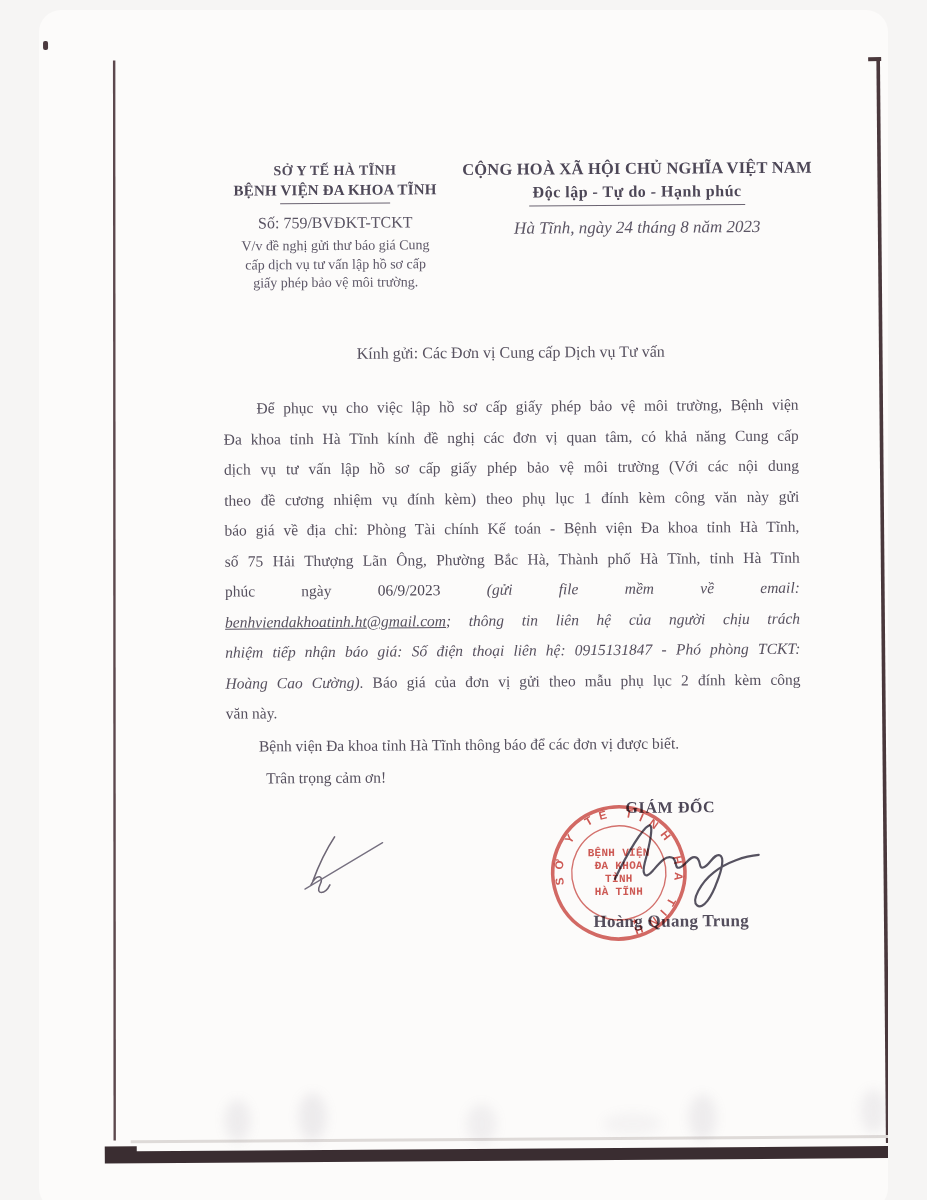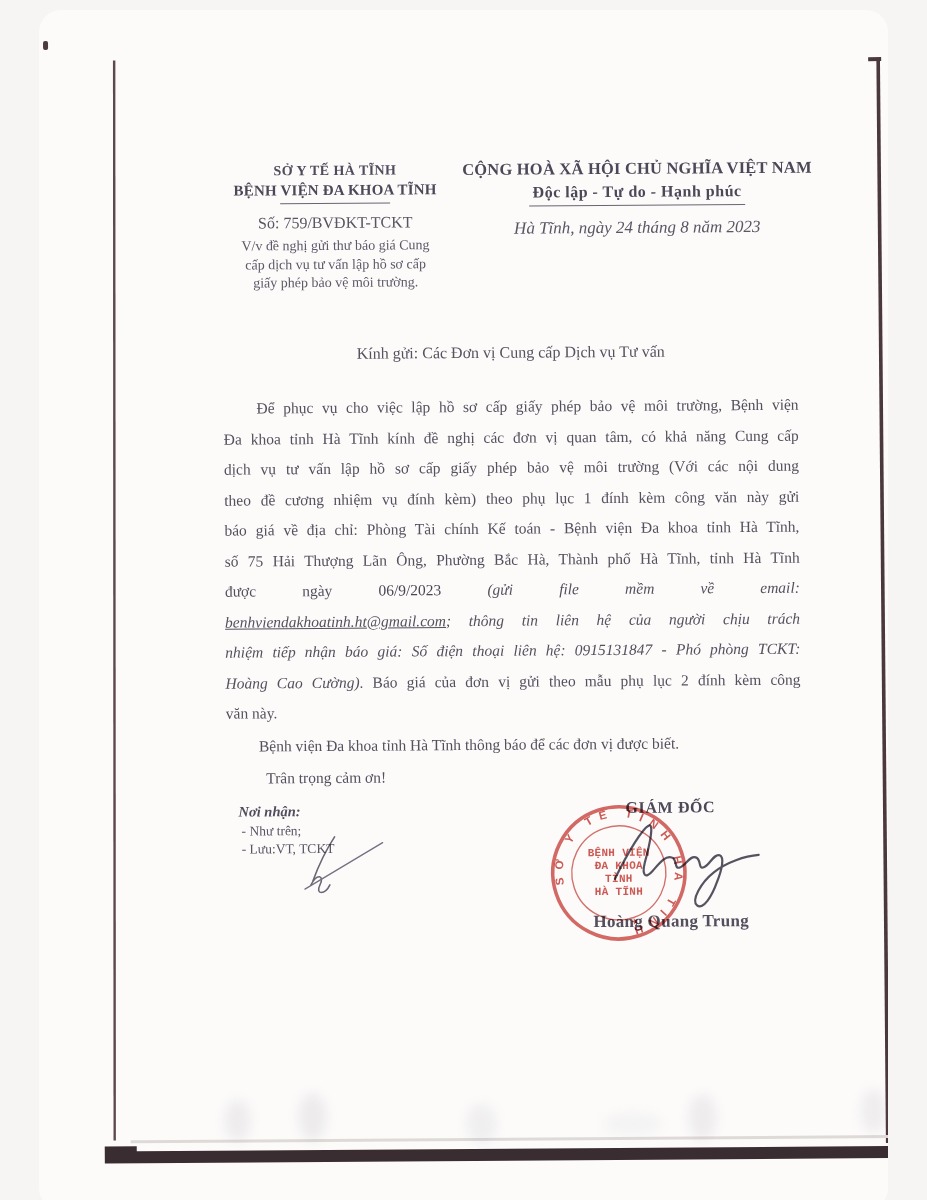--- a/index.html
+++ b/index.html
@@ -92,37 +92,32 @@
     <div class="salutation">Kính gửi: Các Đơn vị Cung cấp Dịch vụ Tư vấn</div>
 
     <div class="bodyblock">
       <div class="jline ind">Để phục vụ cho việc lập hồ sơ cấp giấy phép bảo vệ môi trường, Bệnh viện</div>
       <div class="jline">Đa khoa tỉnh Hà Tĩnh kính đề nghị các đơn vị quan tâm, có khả năng Cung cấp</div>
       <div class="jline">dịch vụ tư vấn lập hồ sơ cấp giấy phép bảo vệ môi trường (Với các nội dung</div>
       <div class="jline">theo đề cương nhiệm vụ đính kèm) theo phụ lục 1 đính kèm công văn này gửi</div>
       <div class="jline">báo giá về địa chỉ: Phòng Tài chính Kế toán - Bệnh viện Đa khoa tỉnh Hà Tĩnh,</div>
       <div class="jline">số 75 Hải Thượng Lãn Ông, Phường Bắc Hà, Thành phố Hà Tĩnh, tỉnh Hà Tĩnh</div>
       <div class="jline">
-        <span>được ngày</span>
+        <span>phúc ngày</span>
         <span class="b">06/9/2023</span>
         <span class="i">(gửi file mềm về email:</span>
       </div>
       <div class="jline"><span class="i u">benhviendakhoatinh.ht@gmail.com</span><span class="i">; thông tin liên hệ của người chịu trách</span></div>
       <div class="jline i">nhiệm tiếp nhận báo giá: Số điện thoại liên hệ: 0915131847 - Phó phòng TCKT:</div>
       <div class="jline"><span class="i">Hoàng Cao Cường)</span><span>. Báo giá của đơn vị gửi theo mẫu phụ lục 2 đính kèm công</span></div>
       <div class="lline">văn này.</div>
       <div class="lline ind gap1">Bệnh viện Đa khoa tỉnh Hà Tĩnh thông báo để các đơn vị được biết.</div>
       <div class="lline gap1" style="padding-left:40px;">Trân trọng cảm ơn!</div>
     </div>
 
-    <div class="recipients">
-      <div class="t">Nơi nhận:</div>
-      <div class="it">- Như trên;</div>
-      <div class="it">- Lưu:VT, TCKT</div>
-    </div>
 
     <svg class="sig-small" viewBox="0 0 90 72">
       <path d="M14,58 C20,42 28,26 36,14 M12,62 C18,50 26,52 21,62 C16,72 26,72 31,62" fill="none" stroke="#6d6675" stroke-width="1.6" stroke-linecap="round"></path>
       <path d="M6,66 L84,20" fill="none" stroke="#767080" stroke-width="1.3" stroke-linecap="round"></path>
     </svg>
 
     <div class="signblock">
       <div class="signtitle">GIÁM ĐỐC</div>
     </div>
     <div class="signer">Hoàng Quang Trung</div>

